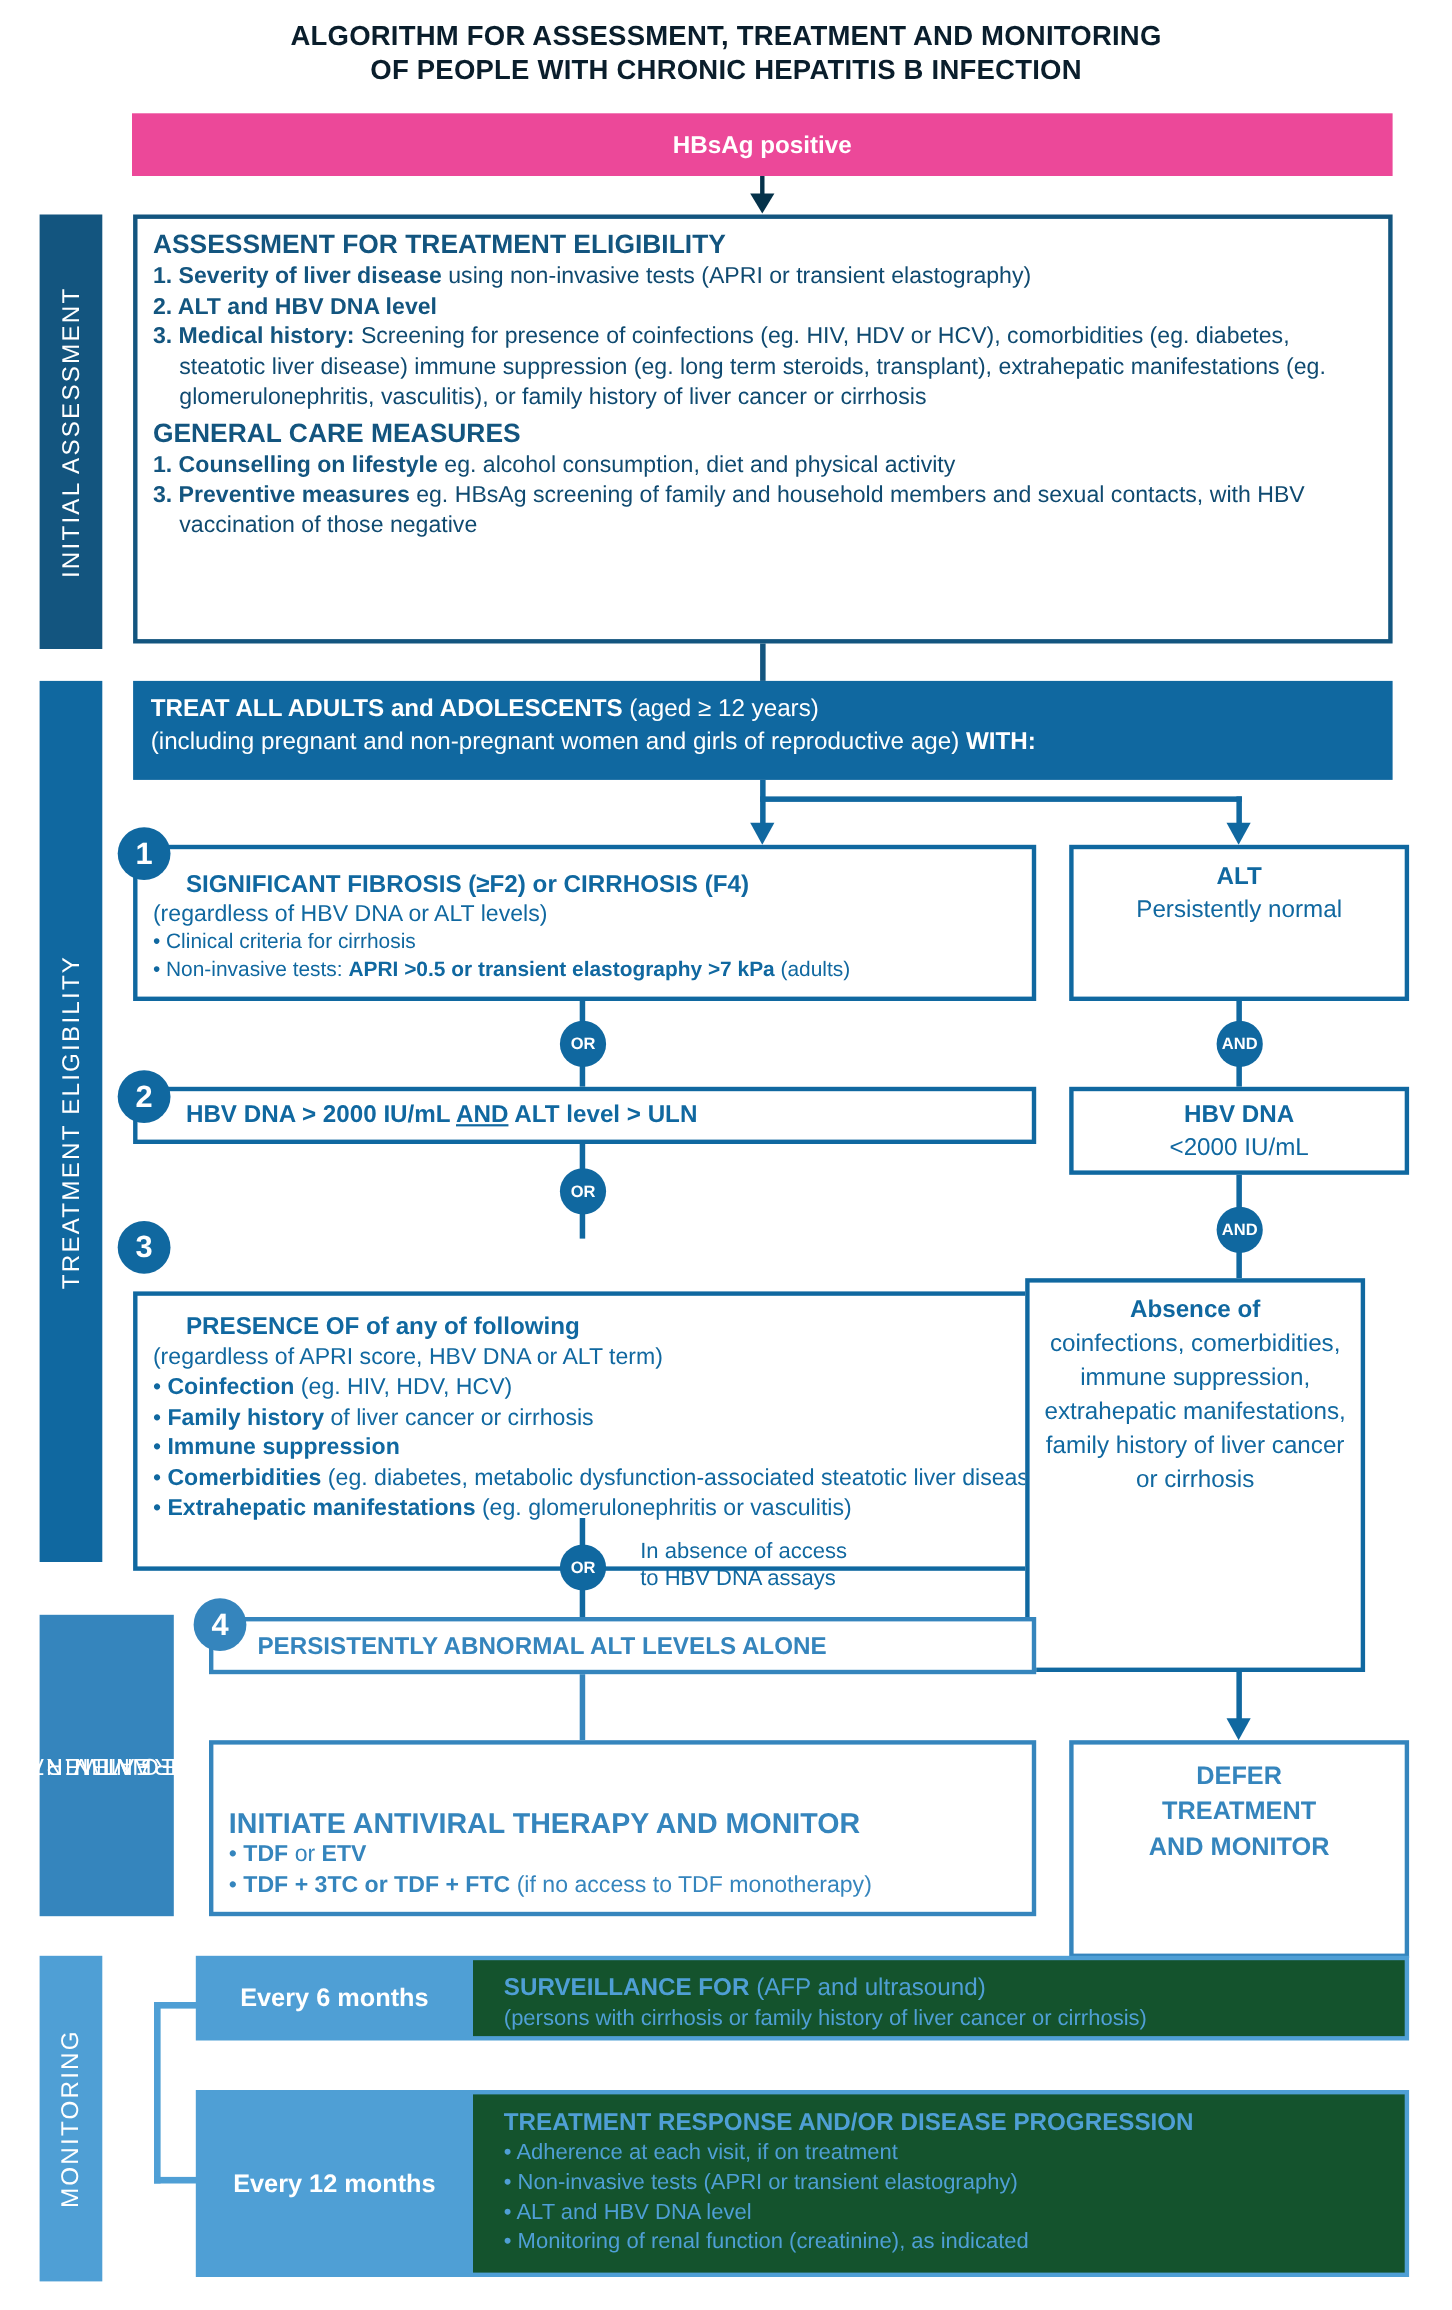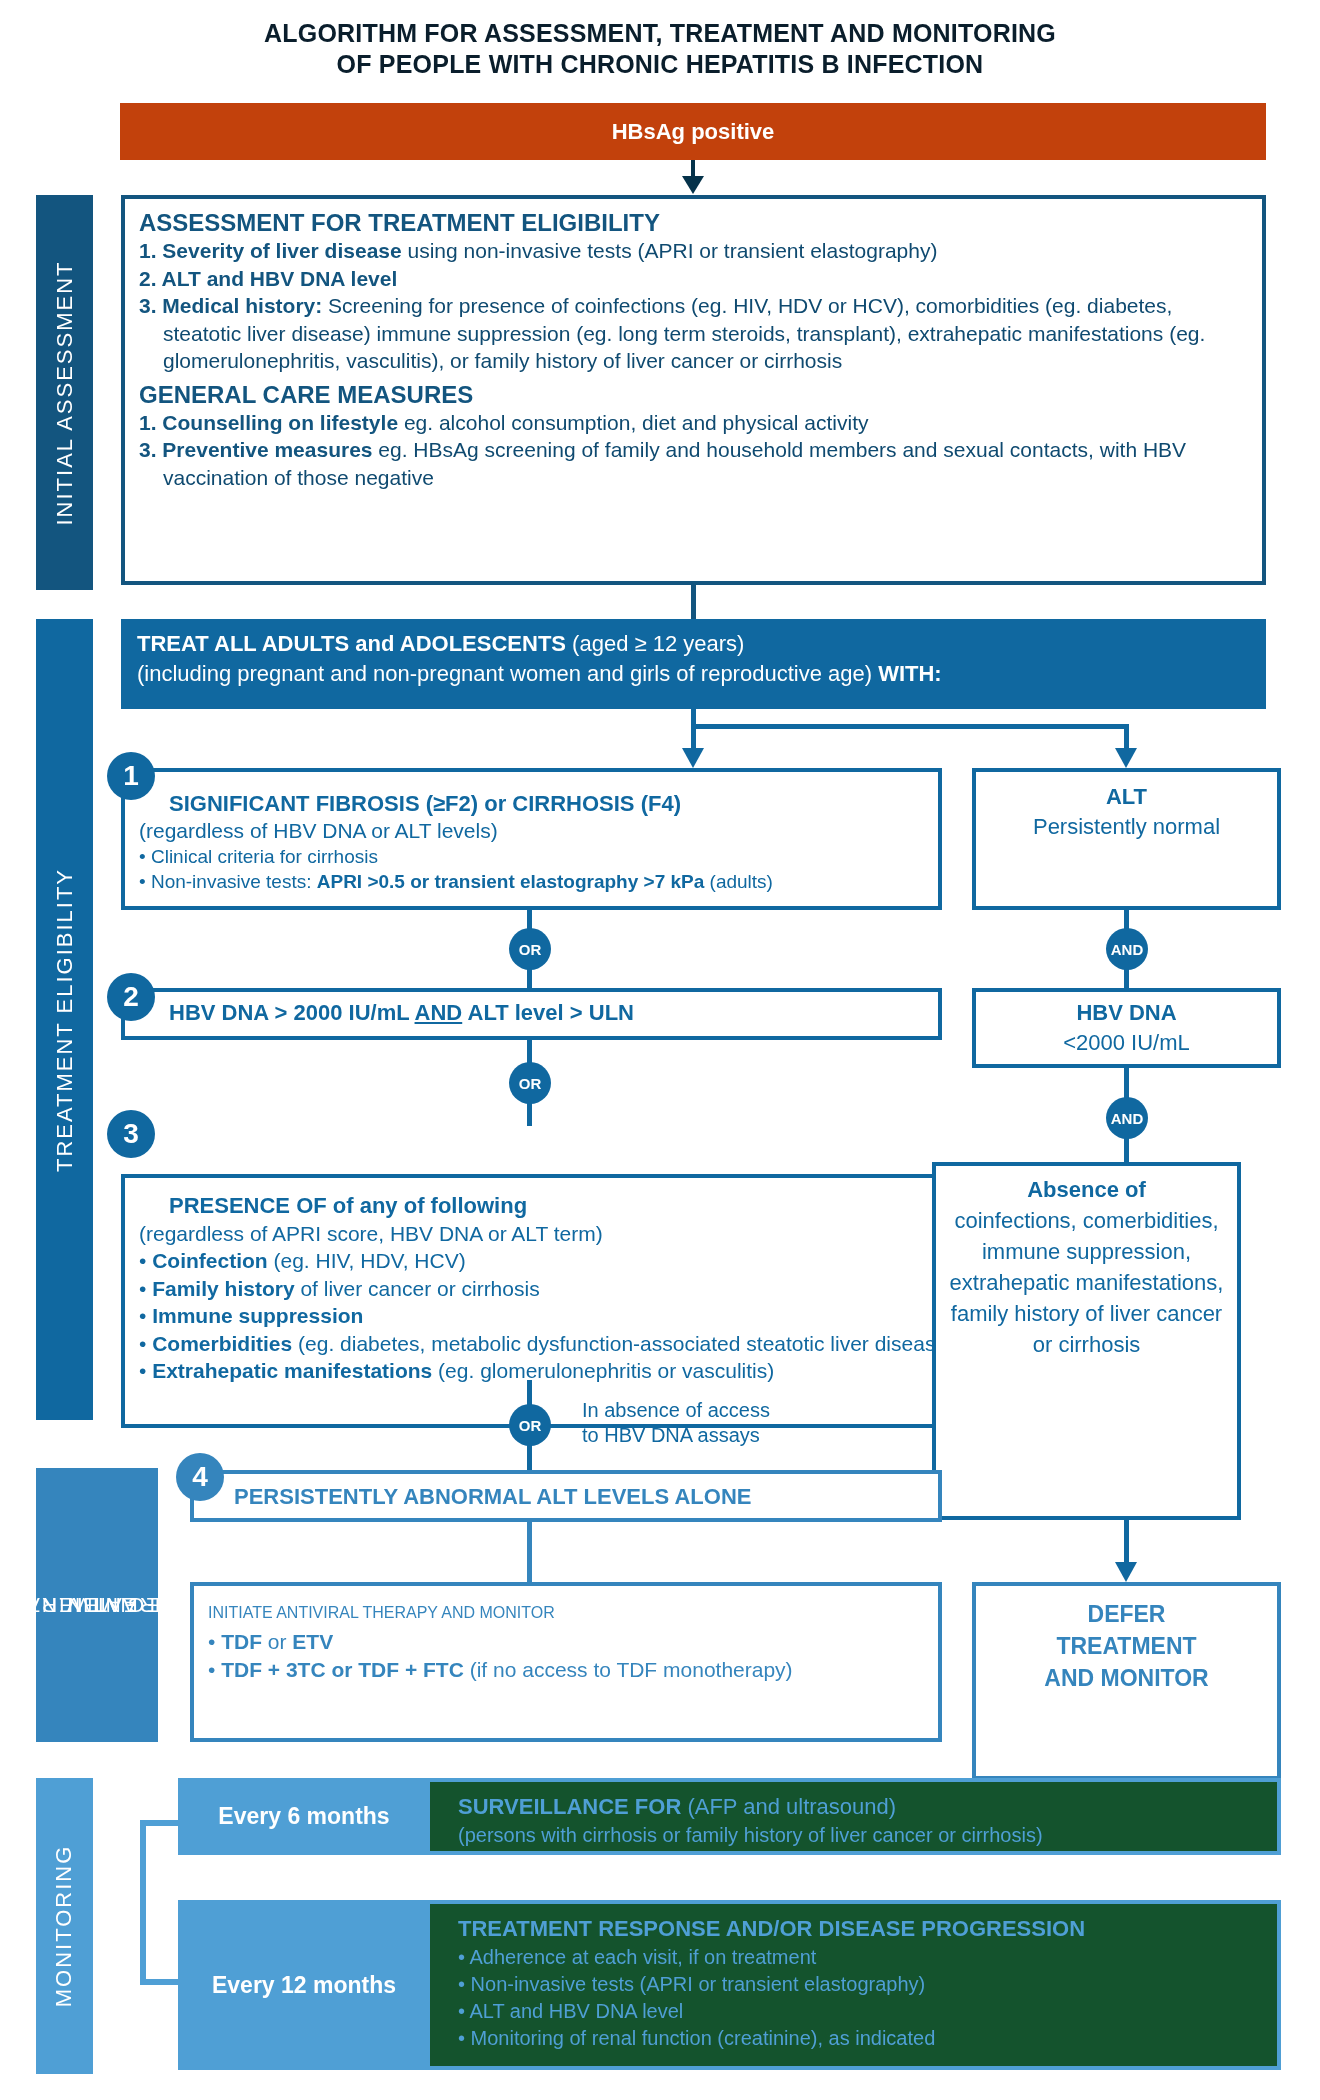--- a/index.html
+++ b/index.html
@@ -1,19 +1,19 @@
 <!DOCTYPE html>
 <html><head>
 <meta charset="utf-8">
 <style>
   html,body{margin:0;padding:0;background:#ffffff;}
   body{width:1320px;height:2100px;position:relative;overflow:hidden;font-family:"Liberation Sans","DejaVu Sans",sans-serif;color:#13557f;}
   .abs{position:absolute;box-sizing:border-box;}
   .title{left:0;width:1320px;top:18px;text-align:center;font-weight:bold;font-size:25px;line-height:31px;color:#0a1e2c;letter-spacing:0.2px;}
-  .hdr{left:120px;top:103px;width:1146px;height:57px;background:#c2410c;color:#fff;font-weight:bold;font-size:22px;display:flex;align-items:center;justify-content:center;}
+  .hdr{left:120px;top:103px;width:1146px;height:57px;background:#ec4899;color:#fff;font-weight:bold;font-size:22px;display:flex;align-items:center;justify-content:center;}
   .side{display:flex;align-items:center;justify-content:center;color:#fff;font-size:22px;letter-spacing:2px;}
   .side span{transform:rotate(-90deg);white-space:nowrap;display:block;text-align:center;line-height:24px;}
   .box{border:4px solid #13557f;background:#fff;}
   .ia{left:121px;top:195px;width:1145px;height:390px;padding:10px 14px;font-size:21px;line-height:27.5px;color:#0f4a70;}
   .ia h3{margin:0;font-size:24px;line-height:28px;font-weight:bold;color:#13557f;}
   .ia .item{padding-left:24px;text-indent:-24px;}
   .ia b{color:#13557f;}
   .treat{left:121px;top:619px;width:1145px;height:90px;background:#1068a0;color:#fff;font-size:22px;line-height:30px;padding:10px 16px;}
   .tb{border:4px solid #1068a0;color:#1068a0;background:#fff;}
   .circle{border-radius:50%;background:#1068a0;color:#fff;font-weight:bold;display:flex;align-items:center;justify-content:center;}
@@ -24,21 +24,21 @@
   .b1 .h{font-weight:bold;font-size:22px;padding-left:30px;line-height:28px;}
   .b1 .s{font-size:19px;line-height:25px;}
   .rbox{text-align:center;font-size:22px;line-height:30px;}
   .b2{left:121px;top:988px;width:821px;height:52px;font-size:22px;font-weight:bold;padding:8px 0 0 44px;}
   .b3{left:121px;top:1174px;width:926px;height:254px;padding:14px 12px 4px 14px;font-size:21px;line-height:27.5px;}
   .b3 .h{font-weight:bold;font-size:22px;padding-left:30px;}
   .b3 .bul{padding-left:20px;text-indent:-20px;}
   .anti{border-color:#3585bd;color:#3585bd;}
   .b4{left:190px;top:1470px;width:752px;height:52px;font-size:22px;font-weight:bold;padding:10px 0 0 40px;}
   .init{left:190px;top:1582px;width:752px;height:160px;padding:12px 14px;font-size:21px;line-height:27.5px;}
-  .init .h{font-weight:normal;font-size:16px;line-height:30px;}
+  .init .h{font-weight:bold;font-size:26px;line-height:30px;margin-top:44px;}
   .init .bul{padding-left:20px;text-indent:-20px;}
   .defer{left:972px;top:1582px;width:309px;height:198px;text-align:center;font-weight:bold;font-size:23px;line-height:32px;padding-top:12px;}
   .mon{background:#4f9fd5;}
   .monrow{left:178px;width:1103px;background:#4f9fd5;}
   .monlab{position:absolute;left:0;top:0;bottom:0;width:252px;display:flex;align-items:center;justify-content:center;color:#fff;font-weight:bold;font-size:23px;}
   .moncontent{position:absolute;left:252px;top:4px;right:4px;bottom:4px;background:#14532d;color:#4f9fd5;padding:10px 28px;font-size:20px;line-height:27px;}
   .moncontent .h{font-weight:bold;font-size:22px;line-height:30px;}
   .arrow{width:0;height:0;border-left:11px solid transparent;border-right:11px solid transparent;}
 </style>
 </head>

